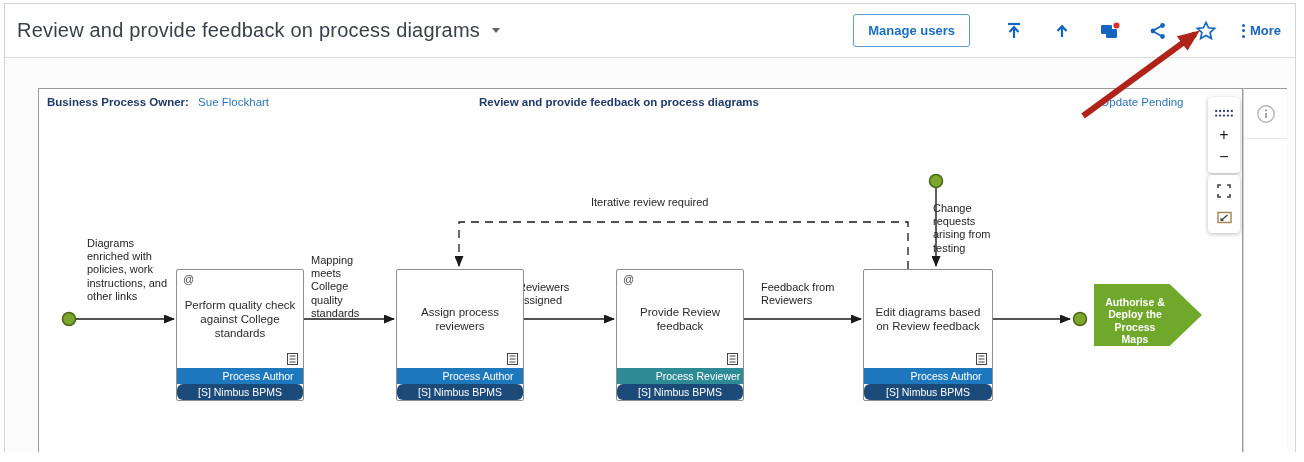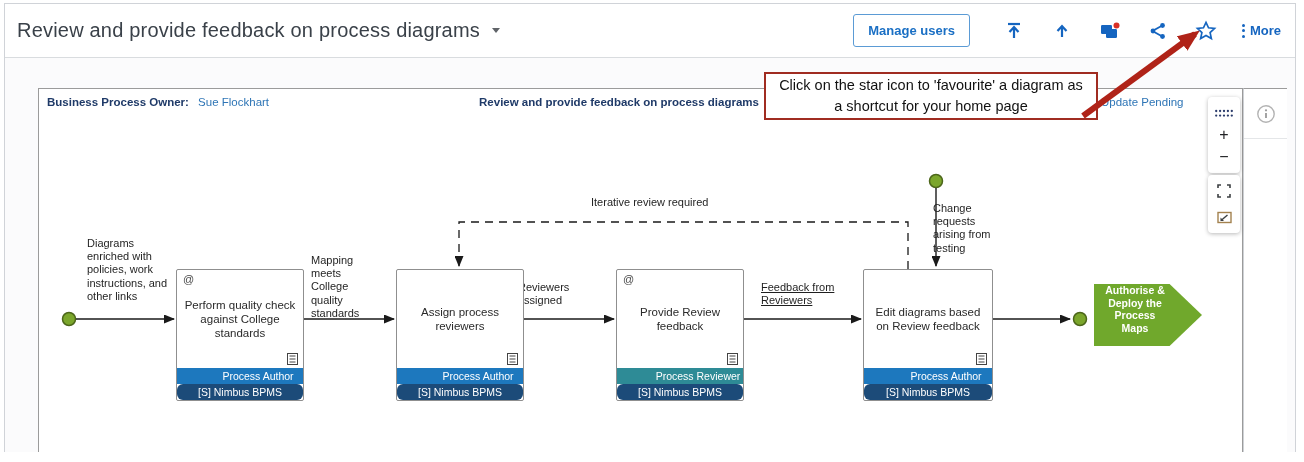--- a/index.html
+++ b/index.html
@@ -33,21 +33,21 @@
 
   .pbox { position: absolute; width: 128px; height: 132px; background: #fff; border: 1px solid #8f8f8f; border-radius: 2px; display: flex; flex-direction: column; cursor: pointer; }
   .pbox .body { position: relative; height: 100px; display: flex; align-items: center; justify-content: center; text-align: center; font-size: 11.5px; color: #2a2a2a; padding: 0 5px; line-height: 1.25; }
   .at-icon { position: absolute; left: 6px; top: 3px; font-size: 11px; color: #4a4a4a; }
   .note-icon { position: absolute; right: 5px; bottom: 3px; }
   .band { height: 16px; display: flex; align-items: center; justify-content: center; color: #fff; font-size: 10.5px; }
   .band.role { background: #1d78be; padding-left: 36px; }
   .band.role.reviewer { background: #2e8b96; }
   .band.system { background: #1c4b79; border-radius: 6px; }
 
-  .terminator { position: absolute; left: 1055px; top: 195px; width: 108px; height: 62px; background: #70a82c; clip-path: polygon(0 0, 70% 0, 100% 50%, 70% 100%, 0 100%); display: flex; align-items: flex-start; justify-content: center; padding-right: 30px; padding-left: 4px; cursor: pointer; }
+  .terminator { position: absolute; left: 1055px; top: 195px; width: 108px; height: 62px; background: #70a82c; clip-path: polygon(0 0, 70% 0, 100% 50%, 70% 100%, 0 100%); display: flex; align-items: flex-end; justify-content: center; padding-right: 30px; padding-left: 4px; cursor: pointer; }
   .terminator span { color: #fff; font-size: 10.5px; font-weight: 700; line-height: 1.2; text-align: center; white-space: pre-line; }
 
   
   .zcard { position: absolute; width: 32px; background: #fff; border-radius: 4px; box-shadow: 0 1px 4px rgba(0,0,0,.28); display: flex; flex-direction: column; align-items: center; z-index: 20; }
   .zcard1 { left: 1203px; top: 39px; padding: 6px 0; gap: 2px; }
   .zcard2 { left: 1203px; top: 117px; padding: 6px 0; gap: 6px; }
   .zbtn { width: 24px; height: 20px; display: flex; align-items: center; justify-content: center; background: none; border: none; cursor: pointer; font-size: 16px; color: #202124; font-family: "Liberation Sans", sans-serif; line-height: 1; }
 
   .info-panel { position: absolute; left: 1238px; top: 30px; width: 44px; height: 364px; background: #fff; border-left: 1px solid #cfd2d6; border-top: 1px solid #9b9b9b; z-index: 10; }
   .info-head { height: 50px; display: flex; align-items: center; justify-content: center; border-bottom: 1px solid #e4e6e8; }
@@ -149,21 +149,21 @@
 policies, work
 instructions, and
 other links</div>
       <div class="elabel" style="left:272px;top:165px;width:80px;">Mapping
 meets
 College
 quality
 standards</div>
       <div class="elabel" style="left:479px;top:192px;width:80px;">Reviewers
 assigned</div>
-      <div class="elabel" style="left:722px;top:192px;width:90px;text-decoration:underline;">Feedback from
+      <div class="elabel" style="left:722px;top:192px;width:90px;">Feedback from
 Reviewers</div>
       <div class="elabel" style="left:552px;top:107px;width:160px;">Iterative review required</div>
       <div class="elabel" style="left:894px;top:113px;width:82px;">Change
 requests
 arising from
 testing</div>
 
       <div class="pbox" style="left:137px;top:180px;">
         <div class="body">
           <span class="at-icon">@</span>
@@ -276,21 +276,20 @@
           <svg width="20" height="20" viewBox="0 0 20 20">
             <circle cx="10" cy="10" r="8.2" fill="none" stroke="#b3b3b3" stroke-width="1.4"></circle>
             <circle cx="10" cy="6.3" r="1.1" fill="#9a9a9a"></circle>
             <line x1="10" y1="9" x2="10" y2="14" stroke="#9a9a9a" stroke-width="1.8"></line>
           </svg>
         </button>
       </div>
     </div>
   </div>
 
-  <div class="callout">Click on the star icon to 'favourite' a diagram as a shortcut for your home page</div>
 
   <svg class="red-arrow" width="1294" height="449" viewBox="0 0 1294 449">
     <defs>
       <marker id="redhead" markerUnits="userSpaceOnUse" markerWidth="22" markerHeight="18" refX="16" refY="9" orient="auto">
         <path d="M0,0 L22,9 L0,18 Z" fill="#b02318"></path>
       </marker>
     </defs>
     <line x1="1078" y1="112" x2="1190" y2="30" stroke="#b02318" stroke-width="6" marker-end="url(#redhead)"></line>
   </svg>
 

